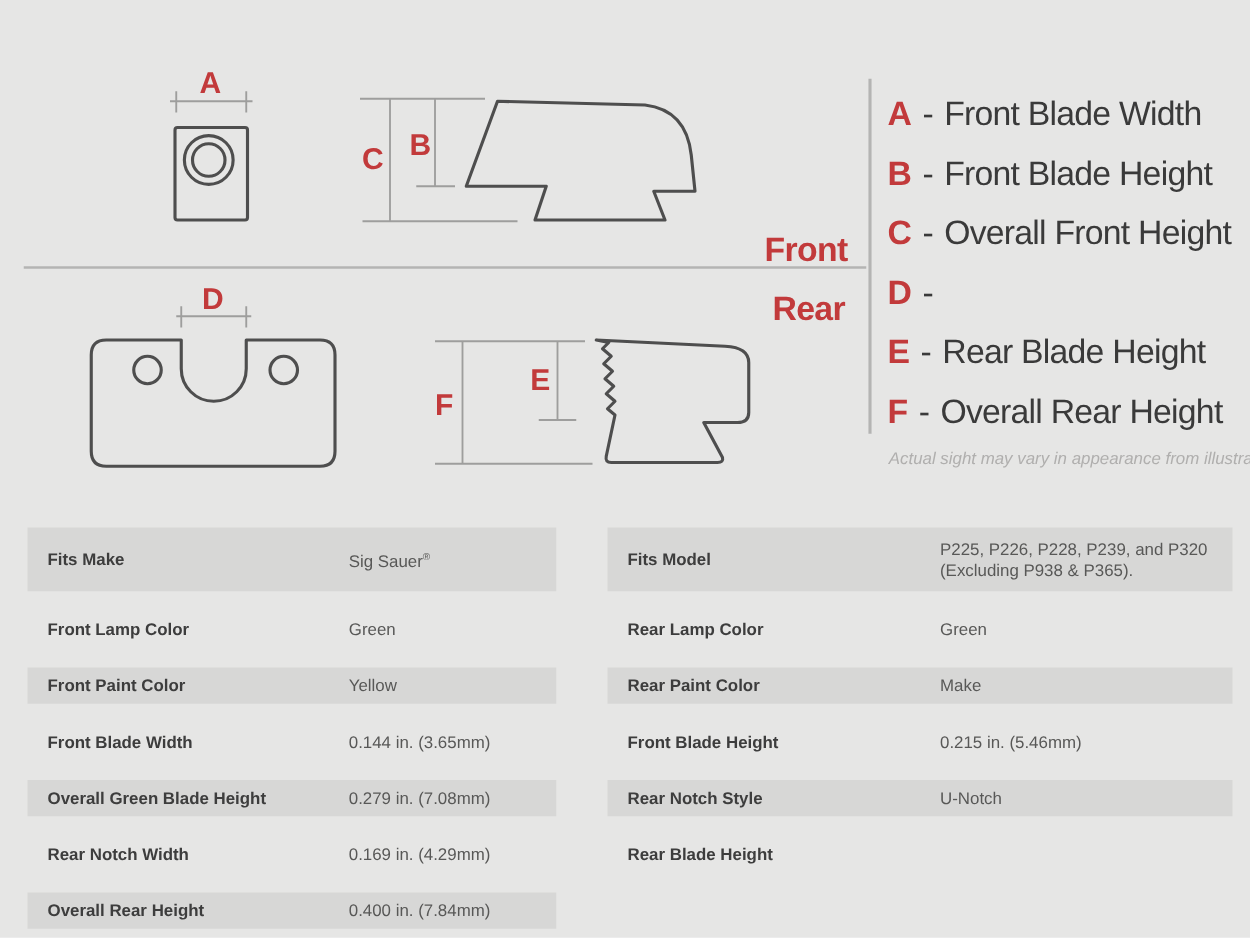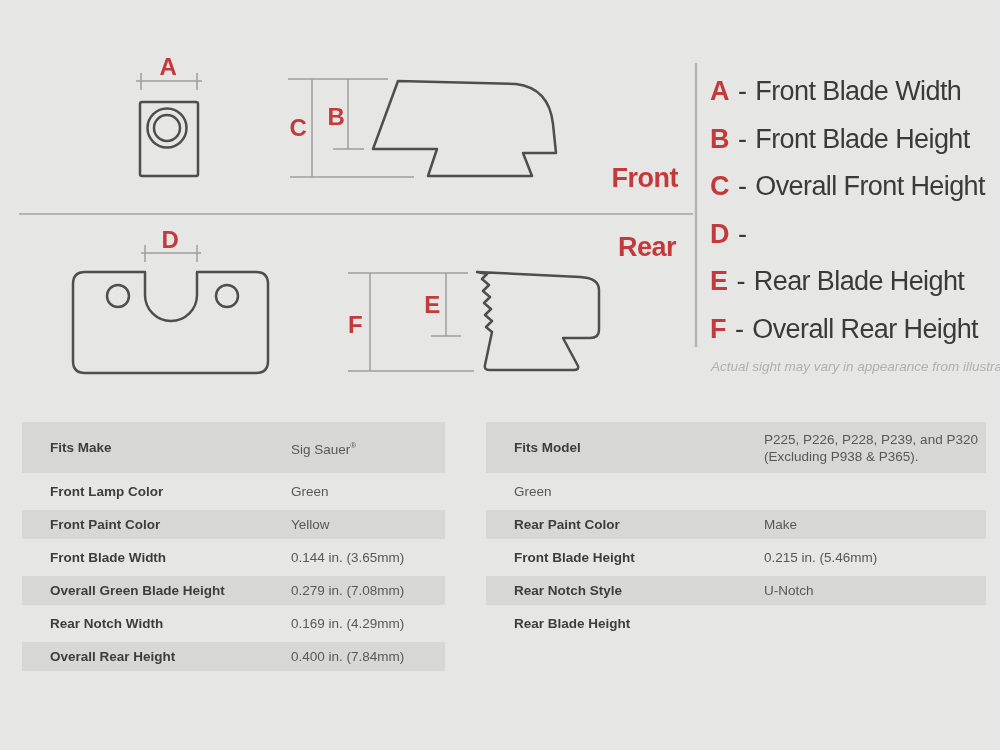--- a/index.html
+++ b/index.html
@@ -29,21 +29,21 @@
   .lbl-f{left:340px;top:311px;}
 
   .side-label{
     position:absolute;
     width:110px;text-align:right;
     font-size:27px;line-height:29px;
     font-weight:700;
     color:#c23a3b;
     letter-spacing:-0.5px;
   }
-  .front-label{left:568px;top:164px;}
+  .front-label{left:568px;top:186px;}
   .rear-label{left:566px;top:233px;}
 
   
   .legend{
     position:absolute;left:710px;top:68px;width:286px;
   }
   .legend-item{
     height:47.5px;
     display:flex;align-items:center;
     font-size:27px;
@@ -59,22 +59,22 @@
     color:#b0afae;white-space:nowrap;
   }
 
   
   .spec-table{position:absolute;top:422px;}
   .spec-table.left-table{left:22px;width:423px;}
   .spec-table.right-table{left:486px;width:500px;}
   .spec-row{
     display:grid;
     align-items:center;
-    height:29px;margin-bottom:4px;
-    padding-left:28px;
+    height:29px;margin-bottom:16px;
+    padding-left:16px;
   }
   .left-table .spec-row{grid-template-columns:241px 1fr;}
   .right-table .spec-row{grid-template-columns:250px 1fr;}
   .spec-row.band{background:#d7d7d6;}
   .spec-row.tall{height:51px;}
   .spec-label{
     font-size:13.5px;font-weight:700;color:#3d3d3d;
   }
   .spec-value{
     font-size:13.5px;color:#585857;line-height:17px;
@@ -213,20 +213,21 @@
     </div>
   </div>
 
   <div class="spec-table right-table">
     <div class="spec-row tall band">
       <div class="spec-label">Fits Model</div>
       <div class="spec-value">P225, P226, P228, P239, and P320
 (Excluding P938 &amp; P365).</div>
     </div>
     <div class="spec-row">
+      <div class="spec-label">Rear Lamp Color</div>
       <div class="spec-value">Green</div>
     </div>
     <div class="spec-row band">
       <div class="spec-label">Rear Paint Color</div>
       <div class="spec-value">Make</div>
     </div>
     <div class="spec-row">
       <div class="spec-label">Front Blade Height</div>
       <div class="spec-value">0.215 in. (5.46mm)</div>
     </div>

